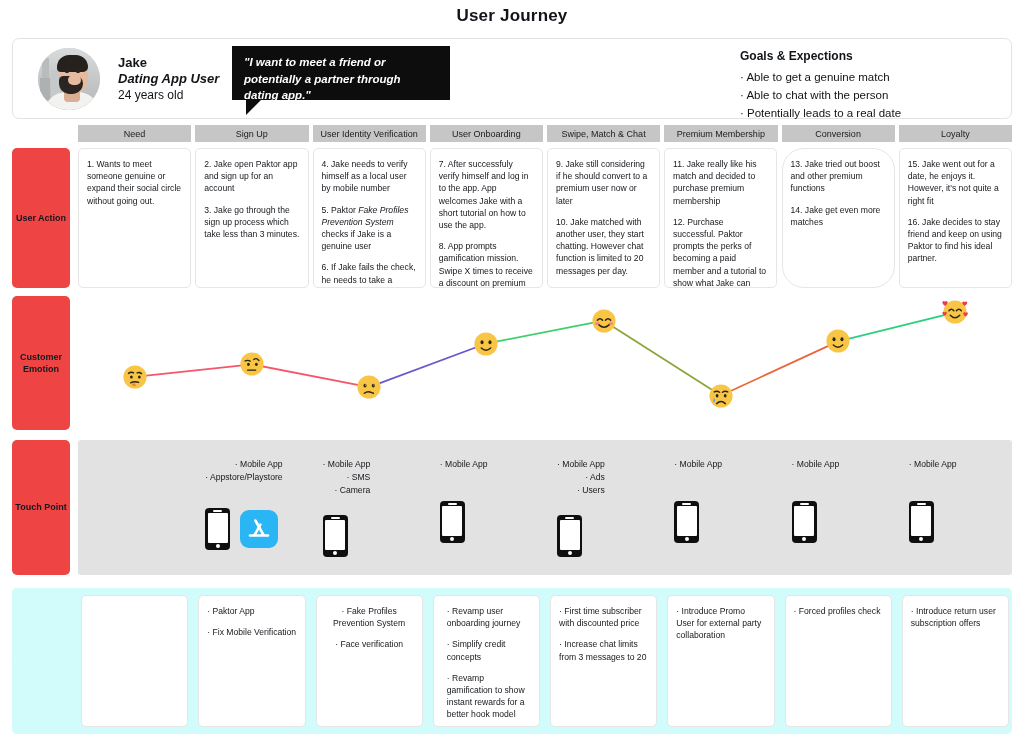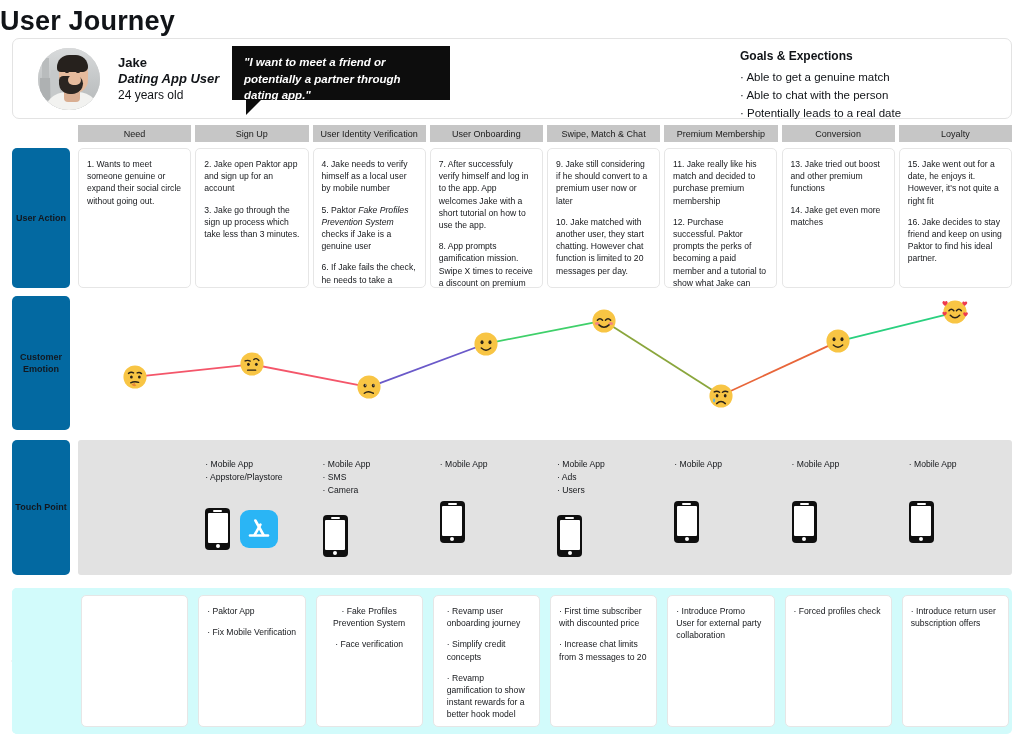--- a/index.html
+++ b/index.html
@@ -8,21 +8,21 @@
     background: #ffffff;
     font-family: "Liberation Sans", sans-serif;
     color: #111418;
     overflow: hidden;
   }
   #page { position: relative; width: 1024px; height: 742px; }
 
   
   .title {
     position: absolute; left: 0; top: 6px; width: 1024px;
-    text-align: left; font-size: 27px; font-weight: bold;
+    text-align: center; font-size: 17px; font-weight: bold;
     letter-spacing: .2px; color: #111418;
   }
 
   
   .persona-card {
     position: absolute; left: 12px; top: 38px;
     width: 1000px; height: 81px;
     background: #fff; border: 1px solid #e3e3e3; border-radius: 7px;
   }
   .avatar {
@@ -86,21 +86,21 @@
   .stage-head {
     position: absolute; top: 125px; height: 17px;
     background: #c6c6c6;
     display: flex; align-items: center; justify-content: center;
     font-size: 9px; color: #1b1b1b;
   }
 
   
   .row-label {
     position: absolute; left: 12px; width: 58px;
-    background: #0369a1; border-radius: 5px;
+    background: #ef4444; border-radius: 5px;
     display: flex; align-items: center; justify-content: center;
     text-align: center; font-size: 9px; font-weight: bold;
     color: #121820; line-height: 1.35;
   }
   .row-label.cyan { background: #d2fbfb; }
 
   
   .cell-card {
     position: absolute; background: #ffffff;
     border: 1px solid #e6e6e6; border-radius: 5px;
@@ -122,21 +122,21 @@
     position: absolute; width: 26px; height: 26px;
     transform: translate(-50%,-50%);
   }
 
   
   .touch-band {
     position: absolute; left: 78px; top: 440px;
     width: 934px; height: 135px;
     background: #e2e2e2; border-radius: 3px;
   }
-  .tp-group { position: absolute; }
+  .tp-group { position: absolute; text-align: right; }
   .tp-text {
     font-size: 8.6px; line-height: 1.5; color: #15171b; white-space: nowrap;
   }
   .tp-text div::before { content: "· "; }
   .tp-icons { margin-top: 9px; display: flex; gap: 10px; align-items: center; }
 
   .phone { width: 25px; height: 42px; position: relative; }
   .phone .body {
     position: absolute; inset: 0; background: #0f0f0f; border-radius: 4px;
   }
@@ -236,21 +236,21 @@
         <p>8. App prompts gamification mission. Swipe X times to receive a discount on premium membership.</p>
       </div>
       <div class="cell-card" style="left: 547px; width: 113.25px; top: 148px; height: 140px;">
         <p>9. Jake still considering if he should convert to a premium user now or later</p>
         <p>10. Jake matched with another user, they start chatting. However chat function is limited to 20 messages per day.</p>
       </div>
       <div class="cell-card" style="left: 664px; width: 113.25px; top: 148px; height: 140px;">
         <p>11. Jake really like his match and decided to purchase premium membership</p>
         <p>12. Purchase successful. Paktor prompts the perks of becoming a paid member and a tutorial to show what Jake can potentially do to increase his chances to get matched</p>
       </div>
-      <div class="cell-card" style="left: 781.5px; width: 113.25px; top: 148px; height: 140px;">
+      <div class="cell-card" style="left: 781.5px; width: 113.25px; top: 148px; height: 140px; border-radius: 22px;">
         <p>13. Jake tried out boost and other premium functions</p>
         <p>14. Jake get even more matches</p>
       </div>
       <div class="cell-card" style="left: 898.75px; width: 113.25px; top: 148px; height: 140px;">
         <p>15. Jake went out for a date, he enjoys it. However, it's not quite a right fit</p>
         <p>16. Jake decides to stay friend and keep on using Paktor to find his ideal partner.</p>
       </div>
     </div>
 
   <div class="emotion-band">

